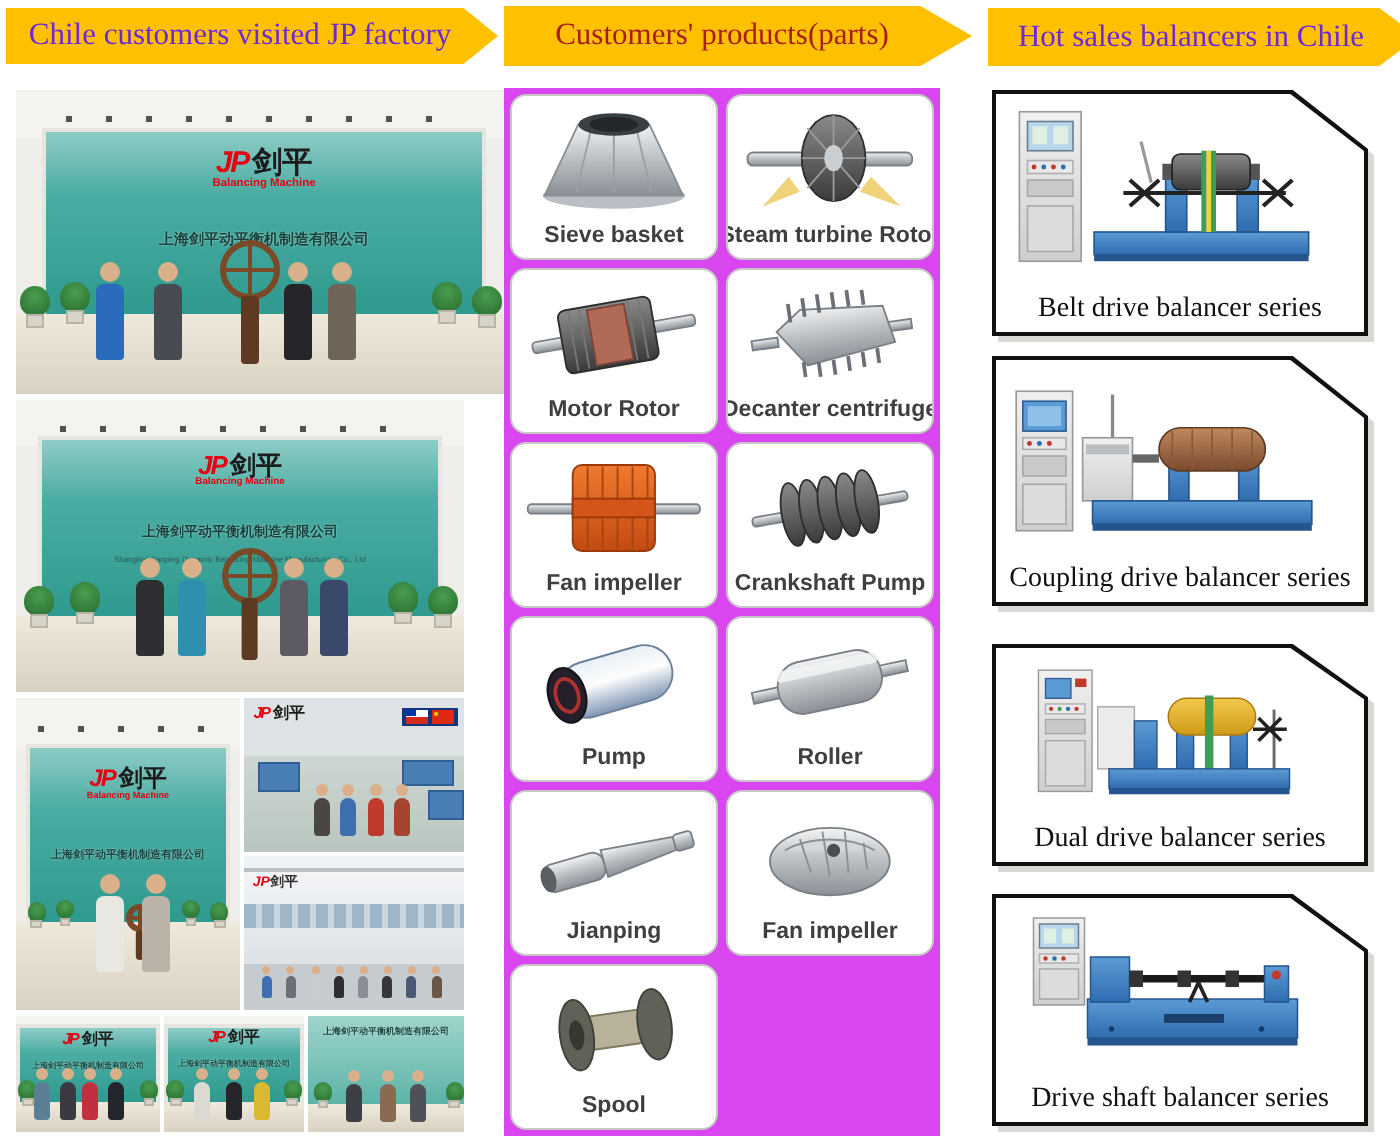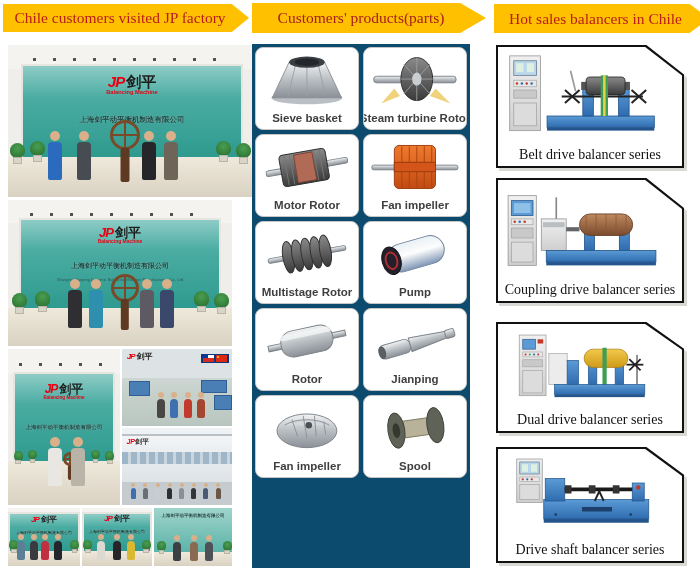--- a/index.html
+++ b/index.html
@@ -2,21 +2,21 @@
 <html><head>
 <meta charset="utf-8">
 <style>
   html,body{margin:0;padding:0;background:#fff;}
   #stage{position:relative;width:700px;height:569px;background:#ffffff;overflow:hidden;
          font-family:"Liberation Sans",sans-serif;}
 
   
   .banner{position:absolute;display:flex;align-items:center;justify-content:center;
           background:#FFC000;filter:drop-shadow(0 1px 1px rgba(120,120,120,.6));
-          font-family:"Liberation Serif",serif;font-size:15.5px;color:#b91c1c;}
+          font-family:"Liberation Serif",serif;font-size:15.5px;color:#6d28d9;}
   .banner.b-left{left:3px;top:4px;width:234px;height:28px;
           clip-path:polygon(0 0,93% 0,100% 50%,93% 100%,0 100%);padding-right:12px;}
   .banner.b-mid{left:252px;top:3px;width:218px;height:30px;color:#A61D1D;
           clip-path:polygon(0 0,89% 0,100% 50%,89% 100%,0 100%);padding-right:16px;}
   .banner.b-right{left:494px;top:4px;width:203px;height:29px;
           clip-path:polygon(0 0,91% 0,100% 50%,91% 100%,0 100%);padding-right:12px;}
 
   
   .photo{position:absolute;overflow:hidden;background:#efeeea;}
   .ceiling{position:absolute;top:0;left:0;right:0;height:16%;background:#f4f3f0;}
@@ -72,21 +72,21 @@
           background:linear-gradient(#f2f4f6,#dde2e6);border-top:2px solid #b9c0c6;}
   .building .winband{position:absolute;top:34%;left:0;right:0;height:24%;
           background:repeating-linear-gradient(90deg,#9fb6c9 0 6px,#c9d6e0 6px 9px);}
   .building .sign{position:absolute;top:3%;left:4%;font-size:7px;font-weight:bold;line-height:1;}
   .building .sign .jp{color:#E60012;font-style:italic;}
   .building .sign .cn{color:#333;}
   .ground{position:absolute;bottom:0;left:0;right:0;height:30%;background:#c6cbd0;}
 
   
   .prod-grid{position:absolute;left:252px;top:44px;width:218px;height:524px;
-          background:#0c4a6e;display:grid;grid-template-columns:1fr 1fr;
+          background:#d946ef;display:grid;grid-template-columns:1fr 1fr;
           grid-auto-rows:83px;gap:4px;padding:3px;box-sizing:border-box;}
   .prod-card{background:#fff;border:1px solid #c6c6c4;border-radius:8px;
           display:flex;flex-direction:column;align-items:center;overflow:hidden;}
   .prod-card .art{flex:1;width:100%;display:flex;align-items:center;justify-content:center;}
   .prod-card .art svg{width:92%;height:58px;}
   .prod-label{flex:none;padding:0 2px 5px;font-size:11.5px;font-weight:600;color:#3f3f3f;
           text-align:center;white-space:nowrap;}
 
   
   .frame{position:absolute;left:496px;width:188px;filter:drop-shadow(3px 3px 0 #d8d8d4);}
@@ -321,20 +321,36 @@
               <rect x="70" y="28" width="24" height="6" rx="2" fill="url(#gMet)" stroke="#7a8086"></rect>
               <rect x="22" y="14" width="50" height="34" rx="4" fill="url(#gDark)" stroke="#2e2e2e"></rect>
               <path d="M28 15 28 47 M34 15 34 47 M60 15 60 47 M66 15 66 47" stroke="#777" fill="none"></path>
               <rect x="38" y="16" width="20" height="30" fill="#b06a55" stroke="#7c4537"></rect>
             </g>
           </svg>
       </div>
       <div class="prod-label">Motor Rotor</div>
     </div>
 
+    <div class="prod-card">
+      <div class="art">
+        <svg viewBox="0 0 100 62">
+            <g transform="rotate(-8 50 31)">
+              <rect x="8" y="29" width="14" height="5" fill="url(#gMet)" stroke="#7a8086"></rect>
+              <rect x="80" y="29" width="14" height="5" fill="url(#gMet)" stroke="#7a8086"></rect>
+              <polygon points="22,26 36,16 80,20 84,40 36,46" fill="url(#gMet)" stroke="#7a8086"></polygon>
+              <g stroke="#6b7076" stroke-width="2">
+                <path d="M30 22 30 12 M38 20 38 10 M46 19 46 9 M54 18 54 9 M62 18 62 9 M70 18 70 10"></path>
+                <path d="M34 44 34 52 M42 45 42 53 M50 45 50 53 M58 44 58 52 M66 43 66 51 M74 42 74 50"></path>
+              </g>
+            </g>
+          </svg>
+      </div>
+      <div class="prod-label">Decanter centrifuge</div>
+    </div>
 
     <div class="prod-card">
       <div class="art">
         <svg viewBox="0 0 100 62">
             <rect x="4" y="29" width="92" height="5" rx="2" fill="url(#gMet)" stroke="#7a8086"></rect>
             <rect x="28" y="8" width="44" height="46" rx="5" fill="url(#gOrange)" stroke="#9a3a0c"></rect>
             <path d="M36 9 36 53 M44 9 44 53 M52 9 52 53 M60 9 60 53 M68 9 68 53" stroke="#a8440f" fill="none"></path>
             <rect x="28" y="26" width="44" height="10" fill="#d4551a" stroke="#9a3a0c"></rect>
           </svg>
       </div>
@@ -349,21 +365,21 @@
               <g fill="url(#gDark)" stroke="#2e2e2e">
                 <ellipse cx="30" cy="31" rx="6" ry="17"></ellipse>
                 <ellipse cx="40" cy="31" rx="6" ry="17"></ellipse>
                 <ellipse cx="50" cy="31" rx="6" ry="17"></ellipse>
                 <ellipse cx="60" cy="31" rx="6" ry="17"></ellipse>
                 <ellipse cx="70" cy="31" rx="6" ry="17"></ellipse>
               </g>
             </g>
           </svg>
       </div>
-      <div class="prod-label">Multistage Rotor</div>
+      <div class="prod-label">Crankshaft Pump</div>
     </div>
 
     <div class="prod-card">
       <div class="art">
         <svg viewBox="0 0 100 62">
             <g transform="rotate(-16 50 31)">
               <rect x="20" y="16" width="62" height="30" rx="15" fill="url(#gShine)" stroke="#6b7f99"></rect>
               <ellipse cx="24" cy="31" rx="10" ry="15" fill="#241f2b" stroke="#141118"></ellipse>
               <ellipse cx="24" cy="31" rx="6" ry="9" fill="none" stroke="#b03030" stroke-width="2"></ellipse>
             </g>
@@ -376,21 +392,21 @@
       <div class="art">
         <svg viewBox="0 0 100 62">
             <g transform="rotate(-12 50 31)">
               <rect x="8" y="28" width="16" height="6" fill="url(#gMet)" stroke="#7a8086"></rect>
               <rect x="76" y="28" width="16" height="6" fill="url(#gMet)" stroke="#7a8086"></rect>
               <rect x="22" y="17" width="56" height="28" rx="13" fill="url(#gMet)" stroke="#7a8086"></rect>
               <rect x="22" y="20" width="56" height="6" rx="3" fill="#f4f6f8" opacity=".8"></rect>
             </g>
           </svg>
       </div>
-      <div class="prod-label">Rotor</div>
+      <div class="prod-label">Roller</div>
     </div>
 
     <div class="prod-card">
       <div class="art">
         <svg viewBox="0 0 100 62">
             <g transform="rotate(-16 50 31)">
               <rect x="10" y="26" width="34" height="15" rx="6" fill="url(#gMet)" stroke="#7a8086"></rect>
               <polygon points="44,26 84,30 84,37 44,41" fill="url(#gMet)" stroke="#7a8086"></polygon>
               <rect x="83" y="29" width="10" height="9" rx="2" fill="url(#gMet)" stroke="#7a8086"></rect>
               <ellipse cx="13" cy="33.5" rx="4" ry="7" fill="#5a5f64"></ellipse>

